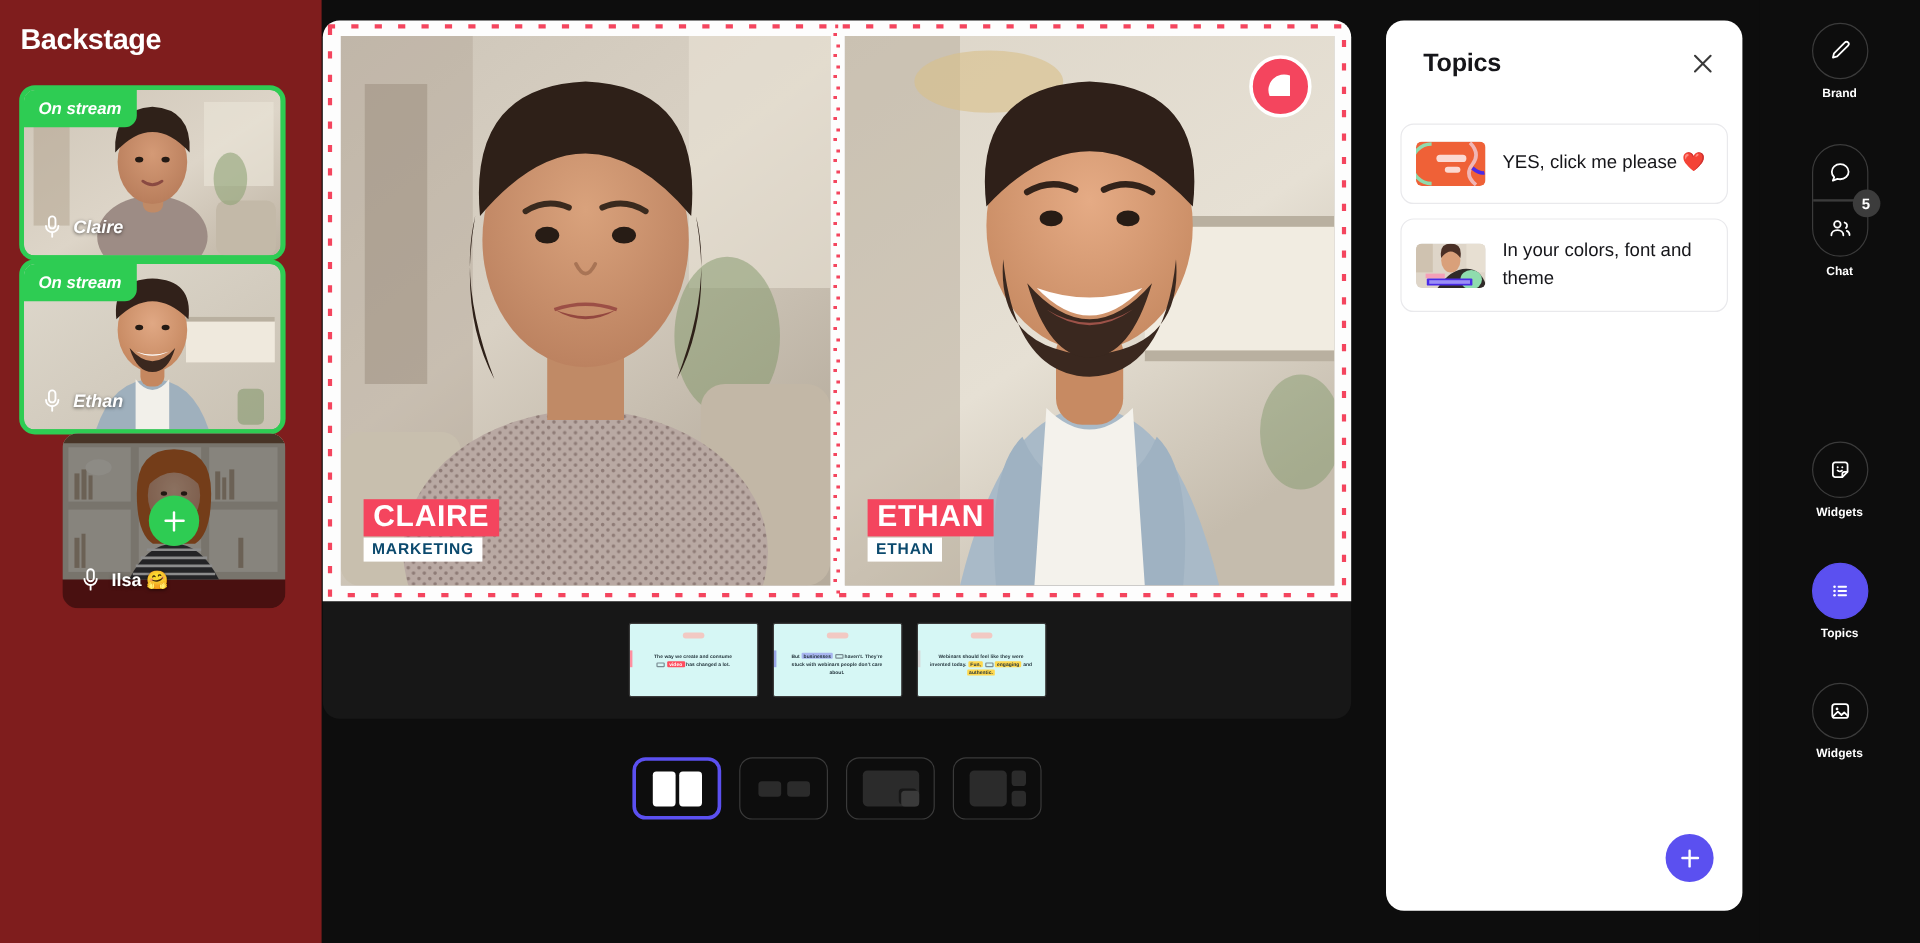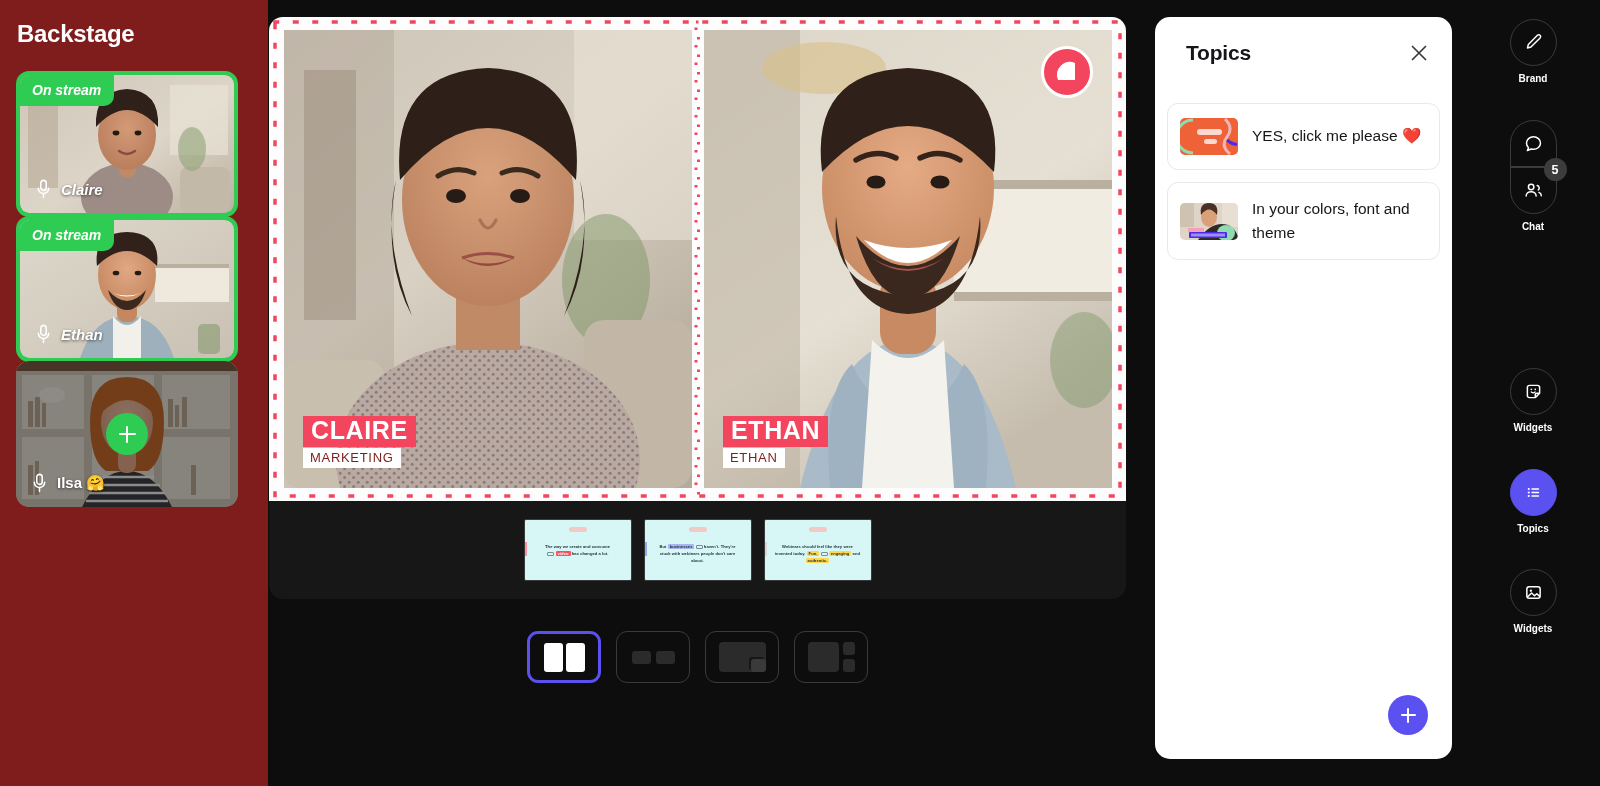--- a/index.html
+++ b/index.html
@@ -23,21 +23,21 @@
   }
   .participant.p0 { top: 71px; }
   .participant.p1 { top: 216px; }
   .participant.p2 { top: 361px; }
   .participant.onstream { border: 4px solid #2ecc53; background: #2ecc53; font-style: italic; }
   .participant.offstream { border: 0px solid transparent; }
   .p-inner {
     position: absolute; inset: 0; border-radius: 9px; overflow: hidden;
   }
   .participant.onstream .p-inner { border-radius: 9px; }
-  .participant.offstream .p-inner { border-radius: 13px; }
+  .participant.offstream .p-inner { border-radius: 13px; margin-left: 36px; }
   .p-video { position: absolute; inset: 0; }
   .p-dim { position: absolute; inset: 0; background: rgba(0,0,0,0.42); }
   .onstream-badge {
     position: absolute; left: 0; top: 0; z-index: 4;
     background: #2ecc53; color: #ffffff;
     font-size: 14px; font-weight: 700;
     padding: 7px 13px 8px 12px;
     border-bottom-right-radius: 10px;
   }
   .p-footer {
@@ -80,22 +80,22 @@
   .tile.right { left: 435px; }
   .tile-video { position: absolute; inset: 0; }
 
   .lower-third { position: absolute; left: 19px; bottom: 20px; z-index: 5; }
   .lt-name {
     display: inline-block; background: #f4455e; color: #ffffff;
     font-size: 25px; font-weight: 800; letter-spacing: 0.6px;
     padding: 2px 8px 4px 8px; line-height: 1.0;
   }
   .lt-role {
-    display: block; width: fit-content; background: #ffffff; color: #7f1d1d;
-    font-size: 13px; font-weight: 400; letter-spacing: 0.7px;
+    display: block; width: fit-content; background: #ffffff; color: #0c4a6e;
+    font-size: 13px; font-weight: 700; letter-spacing: 0.7px;
     padding: 3px 7px 4px 7px; line-height: 1.0; margin-top: 1px;
   }
   .brand-logo {
     position: absolute; right: 19px; top: 16px; z-index: 6;
     width: 52px; height: 52px; border-radius: 50%;
     background: #f4455e; border: 3px solid #ffffff;
     display: flex; align-items: center; justify-content: center;
   }
 
   .slide-strip {

